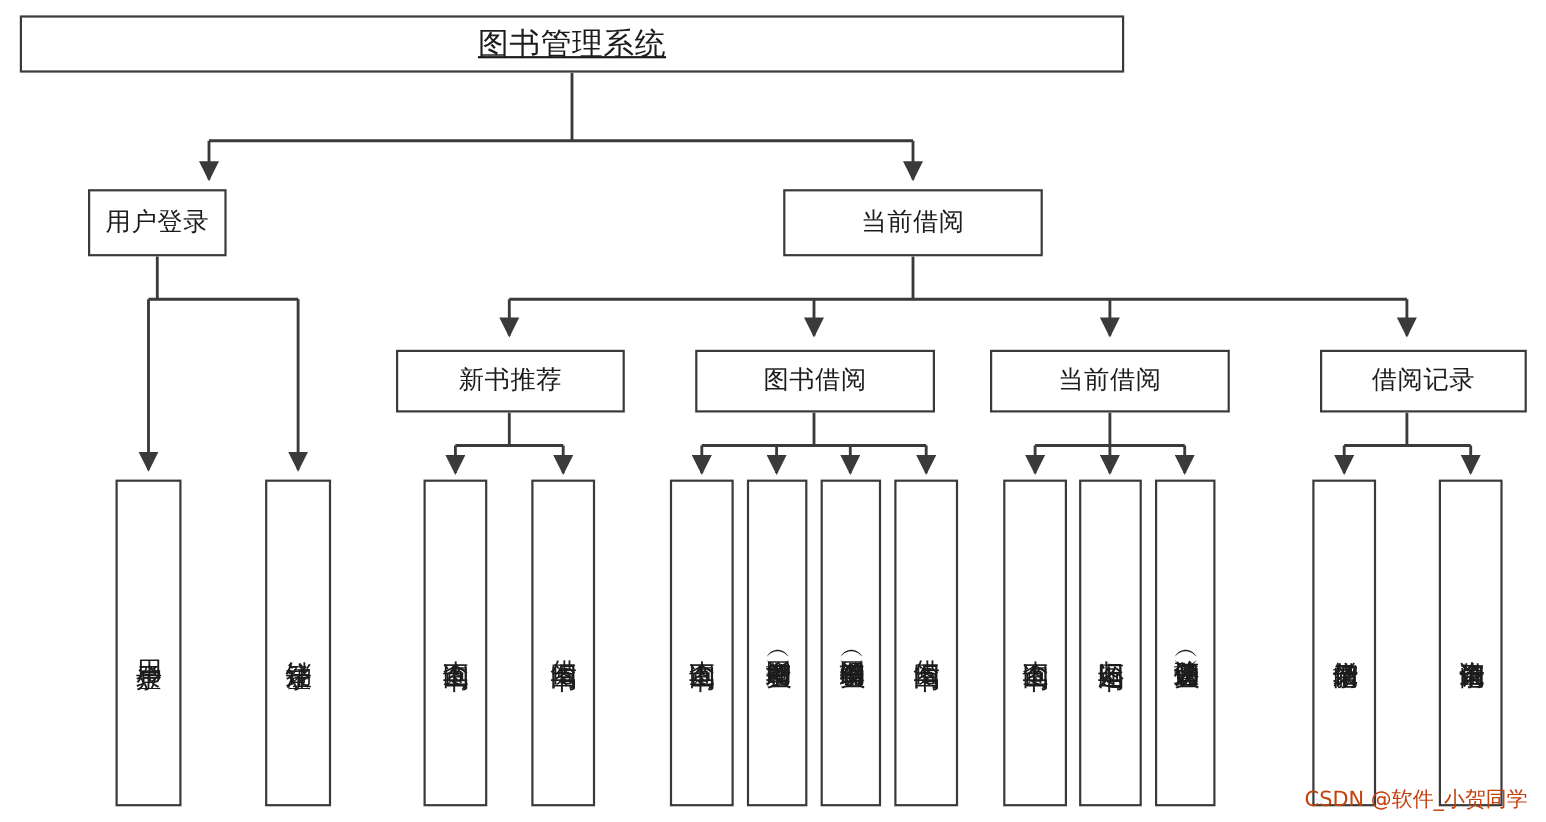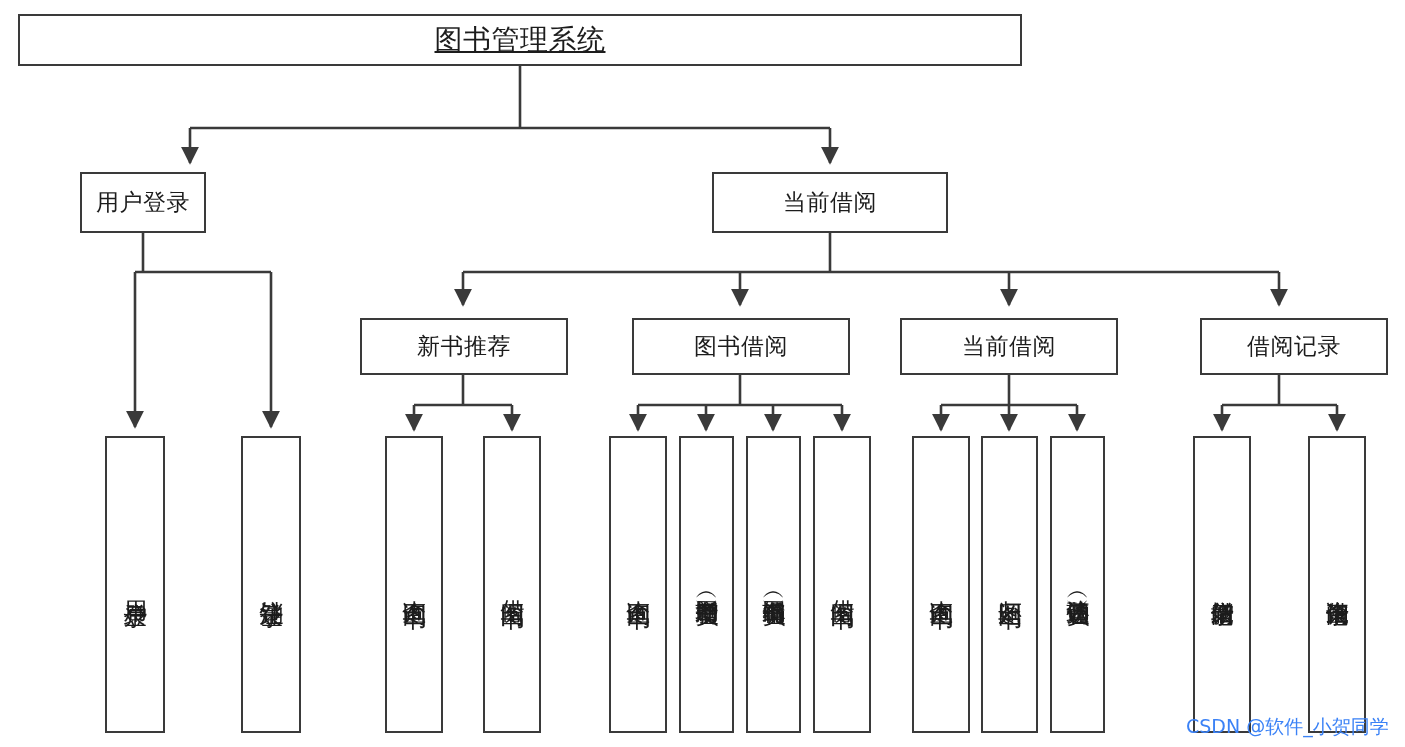--- a/index.html
+++ b/index.html
@@ -68,21 +68,21 @@
   }
   .node.vert.tight .node-label {
     font-size: 23px;
     letter-spacing: 0.5px;
   }
   .watermark {
     position: absolute;
     left: 1186px;
     top: 714px;
     font-size: 19px;
-    color: #3b82f6;
+    color: #c2410c;
     white-space: nowrap;
     z-index: 5;
     font-family: "DejaVu Sans", "Liberation Sans", sans-serif;
   }
 </style>
 </head>
 <body>
 
 <div id="canvas">
 

